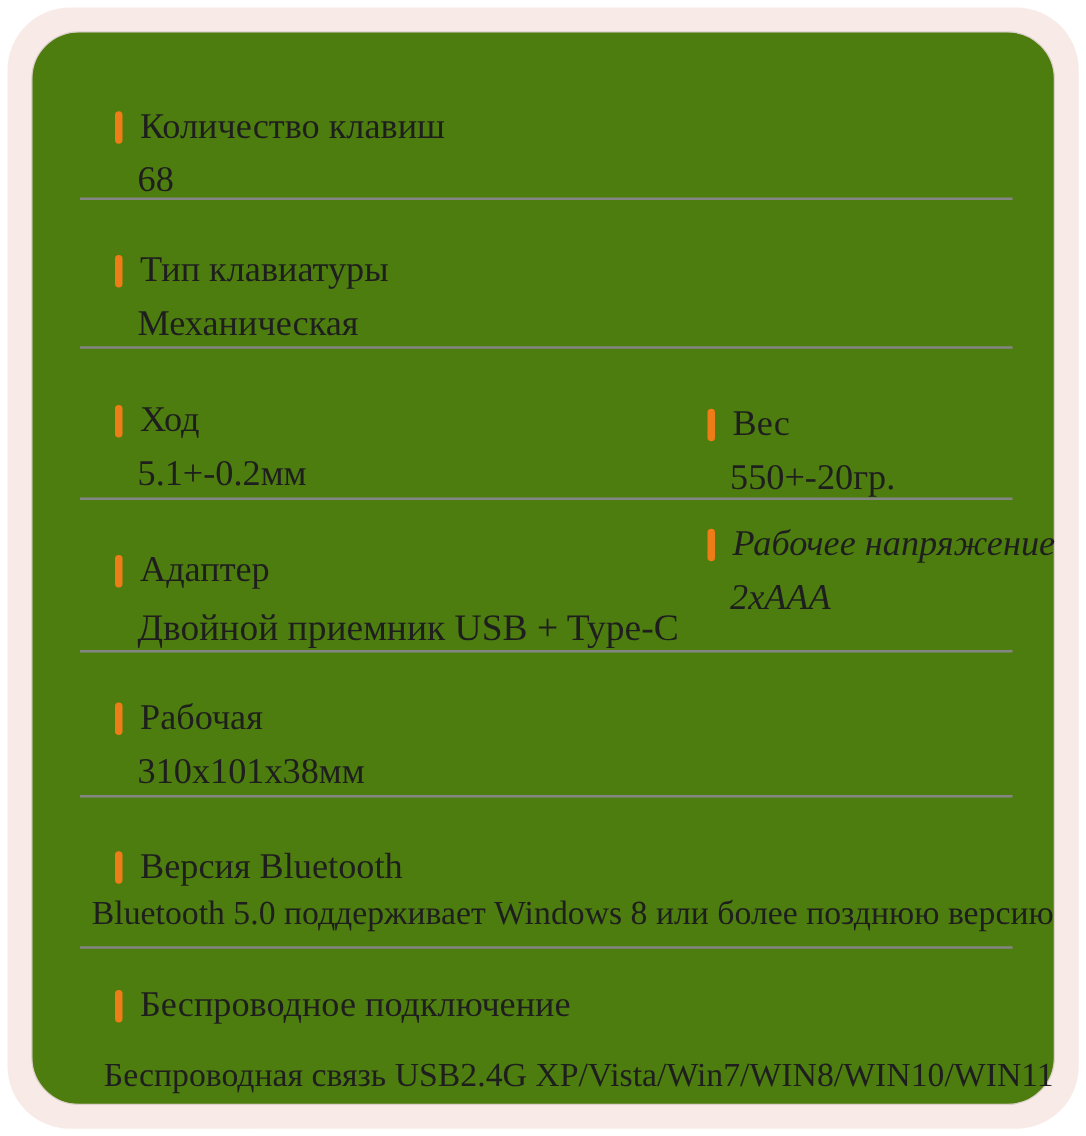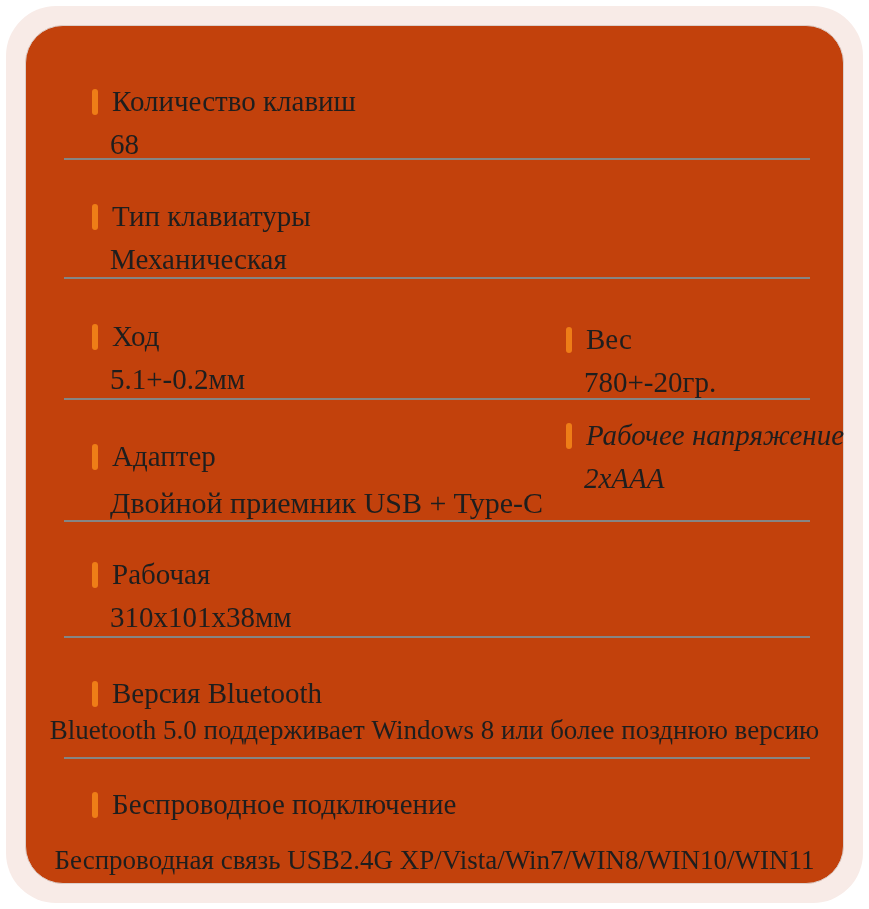--- a/index.html
+++ b/index.html
@@ -21,21 +21,21 @@
   .frame{
     position:absolute;
     left:6px;top:6px;right:6px;bottom:6px;
     background:var(--frame);
     border-radius:50px;
   }
   .card{
     position:absolute;
     left:25px;top:25px;
     width:819px;height:859px;
-    background:#c2410c;
+    background:#4d7c0f;
     border:1px solid var(--card-border);
     border-radius:38px;
   }
   .cell{
     position:absolute;
     white-space:nowrap;
   }
   .cell.left{left:66px;}
   .cell.right{left:540px;}
   .label-line{
@@ -61,21 +61,21 @@
     padding-left:18px;
   }
   .value.small{
     font-size:30px;
     margin-top:13px;
   }
   .full-value{
     position:absolute;
     left:0;
     width:100%;
-    text-align:center;
+    text-align:right;
     font-size:27px;
     line-height:32px;
     white-space:nowrap;
   }
   .divider{
     position:absolute;
     left:38px;
     width:746px;
     height:2px;
     background:var(--divider);
@@ -117,21 +117,21 @@
       <span class="marker"></span>
       <span class="label">Ход</span>
     </div>
     <div class="value">5.1+-0.2мм</div>
   </div>
   <div class="cell right r3r">
     <div class="label-line">
       <span class="marker"></span>
       <span class="label">Вес</span>
     </div>
-    <div class="value">780+-20гр.</div>
+    <div class="value">550+-20гр.</div>
   </div>
   <div class="divider d3"></div>
 
   <div class="cell left r4l">
     <div class="label-line">
       <span class="marker"></span>
       <span class="label">Адаптер</span>
     </div>
     <div class="value small">Двойной приемник USB + Type-C</div>
   </div>

